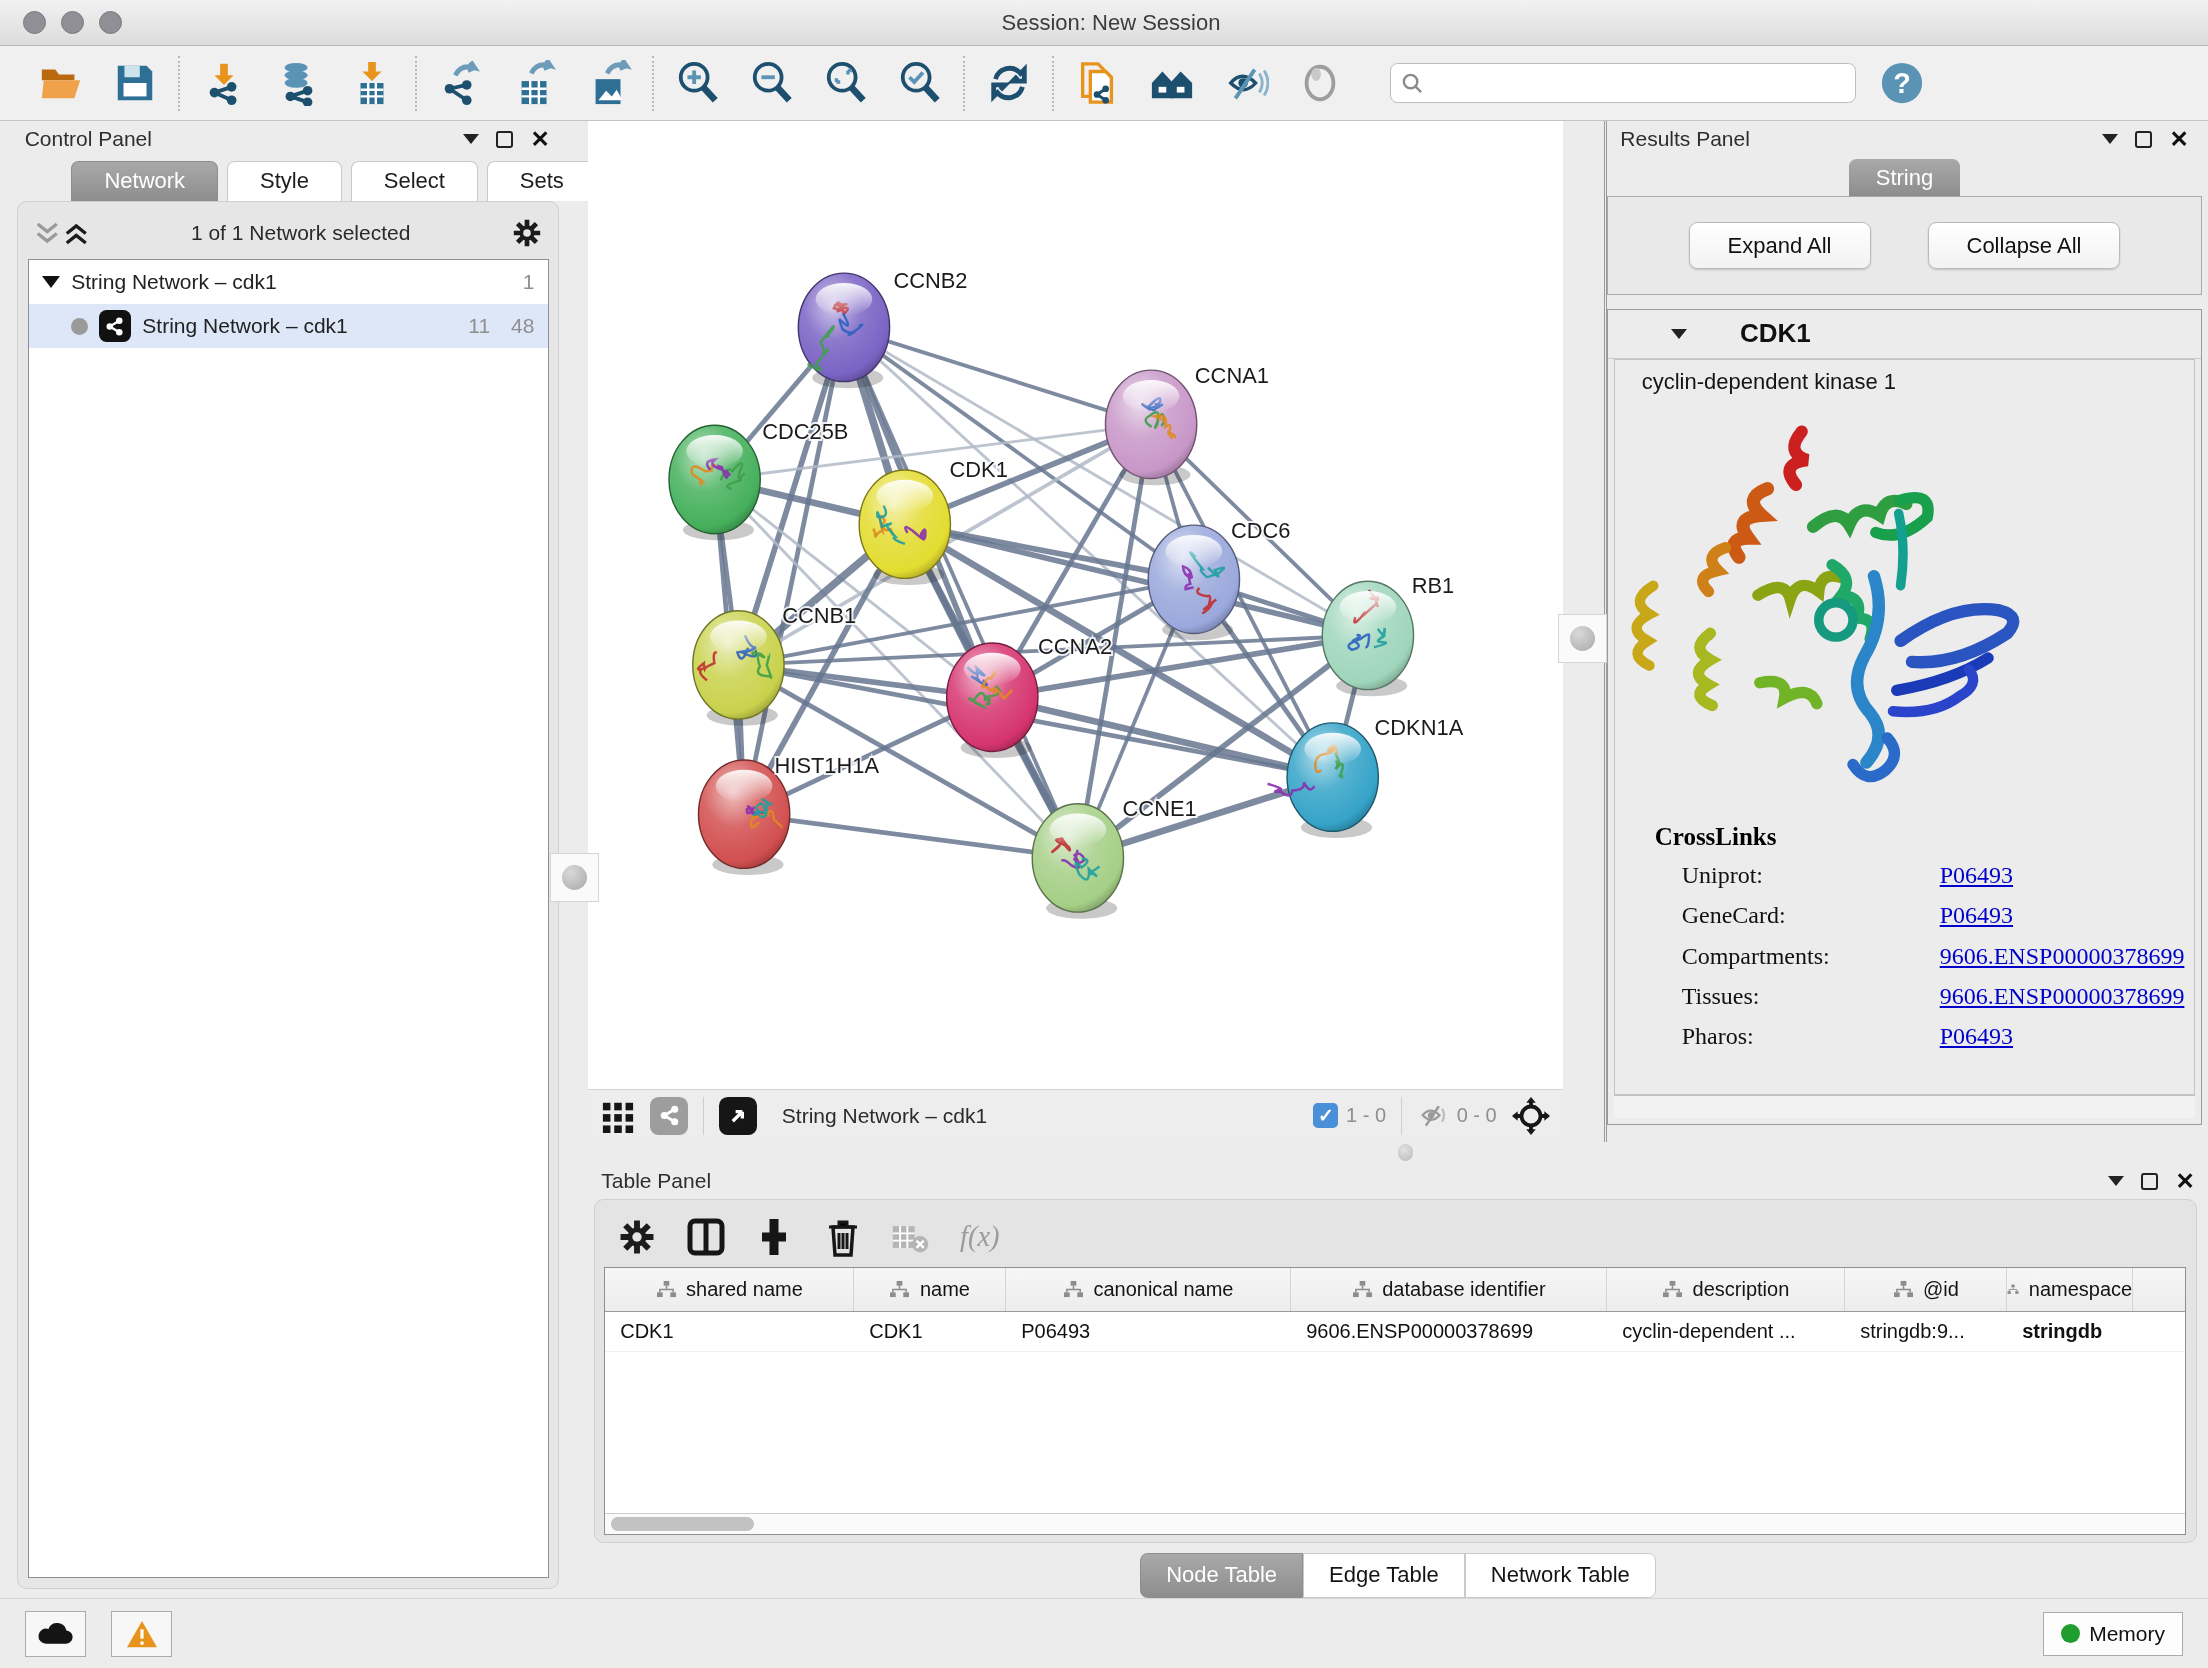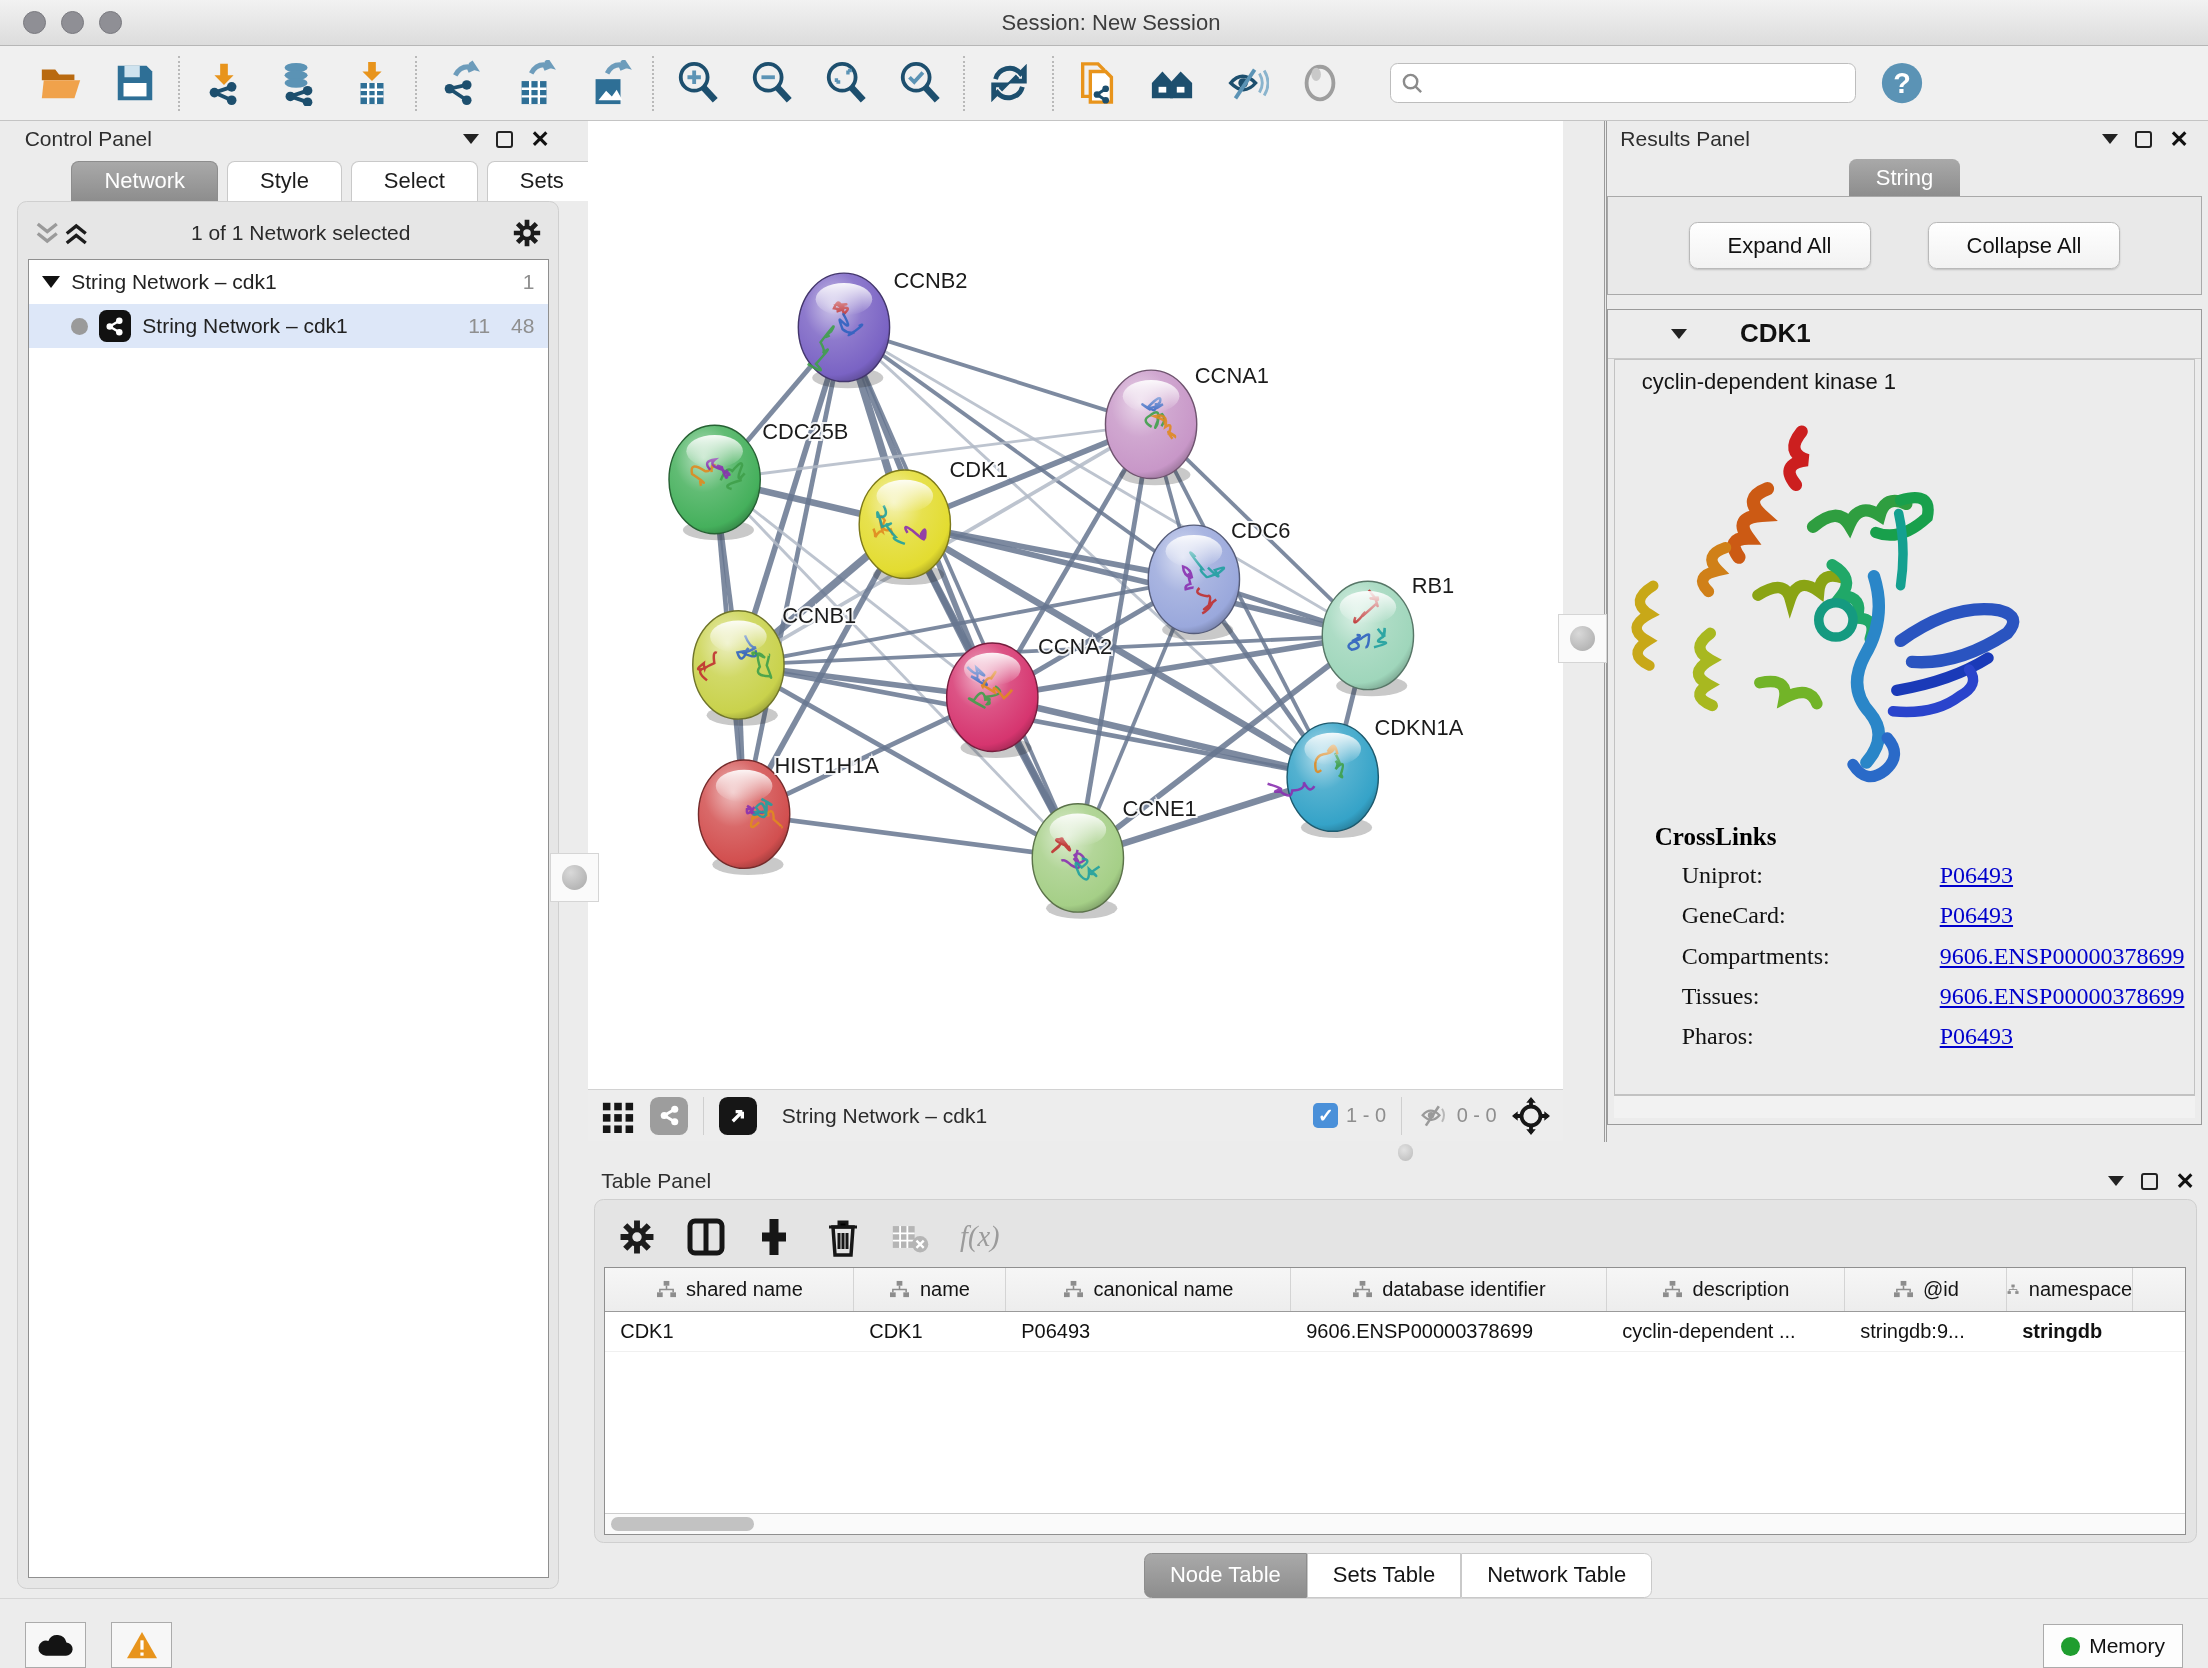--- a/index.html
+++ b/index.html
@@ -112,21 +112,21 @@
   .td { font-size:20px; display:flex; align-items:center; padding-left:15px; overflow:hidden; white-space:nowrap; color:#111; }
   .hscroll { height:21px; background:#fafafa; border-top:1px solid #cdcdcd; position:relative; }
   .hthumb { position:absolute; left:5.7px; top:2.9px; width:143px; height:14.3px; border-radius:7.6px; background:#c2c2c2; }
   .tp-tabs { display:flex; justify-content:center; margin-top:9.5px; }
   .tp-tab { padding:8.6px 25px; font-size:22px; background:#fff; border:1px solid #c9c9c9; color:#141414; }
   .tp-tab:first-child { border-radius:7.6px 0 0 7.6px; }
   .tp-tab:last-child { border-radius:0 7.6px 7.6px 0; }
   .tp-tab.sel { background:linear-gradient(#a9a9a9,#8d8d8d); color:#fff; border-color:#8d8d8d; }
 
   
-  .statusbar { height:70px; border-top:1.9px solid #d6d6d6; background:#ececec; display:flex; align-items:flex-end; padding:0 25px; gap:25px; }
+  .statusbar { height:70px; border-top:1.9px solid #d6d6d6; background:#ececec; display:flex; align-items:center; padding:0 25px; gap:25px; }
   .sb-btn { width:61px; height:46px; background:#f7f7f7; border:1.9px solid #ababab; display:flex; align-items:center; justify-content:center; }
   .memory-btn { margin-left:auto; height:44px; background:#fdfdfd; border:1.9px solid #ababab; display:flex; align-items:center;
                 gap:9.5px; padding:0 17px; font-size:21px; color:#111; }
   .green-dot { width:19px; height:19px; border-radius:50%; }
 
   .net-label { font-size:23px; fill:#1b1b1b; paint-order:stroke; stroke:rgba(255,255,255,.85); stroke-width:4px; }
 </style>
 </head>
 <body>
 
@@ -853,21 +853,21 @@
                 <div class="td" style="flex: 0 0 126px; font-weight: bold;">stringdb</div>
               </div>
             </div>
           <div class="hscroll">
               <div class="hthumb"></div>
             </div>
         </div>
       </div>
       <div class="tp-tabs">
         <div class="tp-tab sel">Node Table</div>
-        <div class="tp-tab">Sets Table</div>
+        <div class="tp-tab">Edge Table</div>
         <div class="tp-tab">Network Table</div>
       </div>
     </div>
   </div>
 </div>
 
 <div class="statusbar">
   <div class="sb-btn">
     <svg width="38" height="28.5" viewBox="0 0 40 30">
         <path d="M10 26a8 8 0 1 1 2-15.6A10 10 0 0 1 31 12a7 7 0 0 1-1 14z" fill="#141414"></path>

